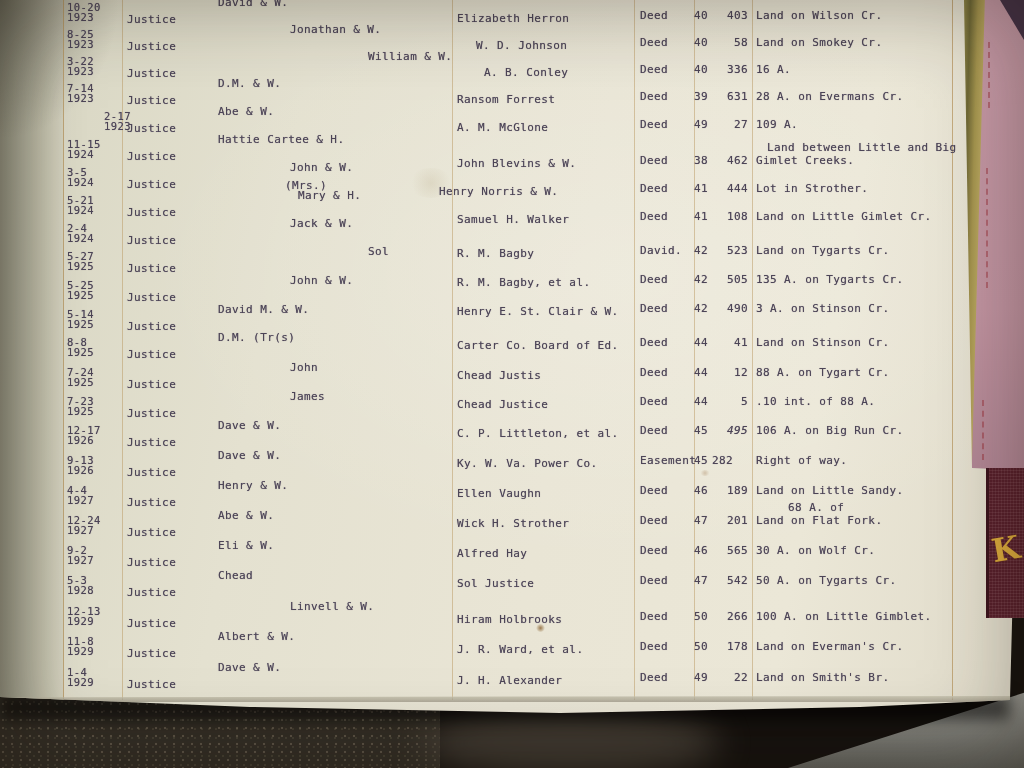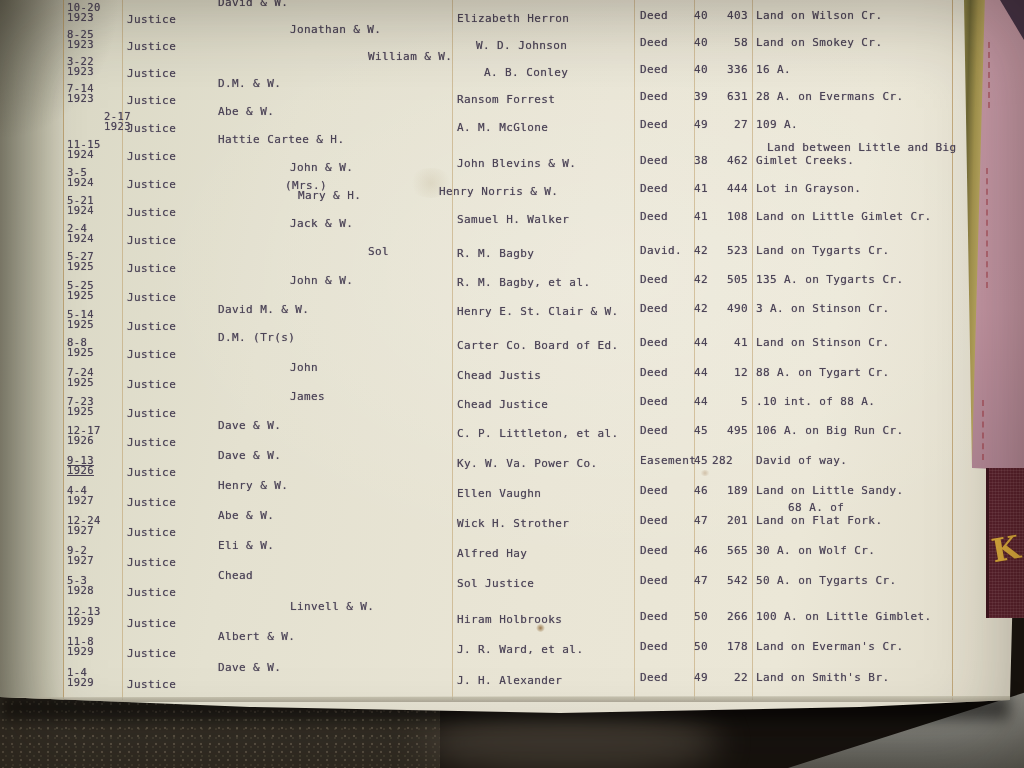--- a/index.html
+++ b/index.html
@@ -175,21 +175,21 @@
         </div>
         <div>
           <span class="t date" style="left: 67px; top: 166.568px;">3-5
 1924</span>
           <span class="t" style="left: 127px; top: 177.568px;">Justice</span>
           <span class="t" style="left: 290px; top: 160.568px;">John &amp; W.</span>
           <span class="t" style="left: 439px; top: 184.568px;">Henry Norris &amp; W.</span>
           <span class="t" style="left: 640px; top: 181.568px;">Deed</span>
           <span class="t" style="left: 680px; top: 181.568px; width: 28px; text-align: right;">41</span>
           <span class="t" style="left: 712px; top: 181.568px; width: 36px; text-align: right;">444</span>
-          <span class="t" style="left: 756px; top: 181.568px;">Lot in Grayson.</span>
+          <span class="t" style="left: 756px; top: 181.568px;">Lot in Strother.</span>
         </div>
         <div>
           <span class="t date" style="left: 67px; top: 194.612px;">5-21
 1924</span>
           <span class="t" style="left: 127px; top: 205.612px;">Justice</span>
           <span class="t" style="left: 285px; top: 178.612px;">(Mrs.)</span>
           <span class="t" style="left: 298px; top: 188.612px;">Mary &amp; H.</span>
           <span class="t" style="left: 457px; top: 212.612px;">Samuel H. Walker</span>
           <span class="t" style="left: 640px; top: 209.612px;">Deed</span>
           <span class="t" style="left: 680px; top: 209.612px; width: 28px; text-align: right;">41</span>
@@ -269,33 +269,33 @@
           <span class="t" style="left: 756px; top: 394.848px;">.10 int. of 88 A.</span>
         </div>
         <div>
           <span class="t date" style="left: 67px; top: 425.3px;">12-17
 1926</span>
           <span class="t" style="left: 127px; top: 436.3px;">Justice</span>
           <span class="t" style="left: 218px; top: 419.3px;">Dave &amp; W.</span>
           <span class="t" style="left: 457px; top: 427.3px;">C. P. Littleton, et al.</span>
           <span class="t" style="left: 640px; top: 424.3px;">Deed</span>
           <span class="t" style="left: 680px; top: 424.3px; width: 28px; text-align: right;">45</span>
-          <span class="t" style="left: 712px; top: 424.3px; width: 36px; text-align: right;">495</span>
+          <span class="t" style="left: 712px; top: 424.3px; width: 36px; text-align: right; font-style: italic;">495</span>
           <span class="t" style="left: 756px; top: 424.3px;">106 A. on Big Run Cr.</span>
         </div>
         <div>
-          <span class="t date" style="left: 67px; top: 454.928px; text-decoration: underline;">9-13
+          <span class="t date" style="left: 67px; top: 454.928px;">9-13
 1926</span>
           <span class="t" style="left: 127px; top: 465.928px;">Justice</span>
           <span class="t" style="left: 218px; top: 448.928px;">Dave &amp; W.</span>
           <span class="t" style="left: 457px; top: 456.928px;">Ky. W. Va. Power Co.</span>
           <span class="t" style="left: 640px; top: 454px;">Easement</span>
           <span class="t" style="left: 680px; top: 453.928px; width: 28px; text-align: right;">45</span>
           <span class="t" style="left: 712px; top: 453.928px; width: 36px; text-align: left;">282</span>
-          <span class="t" style="left: 756px; top: 453.928px;">David of way.</span>
+          <span class="t" style="left: 756px; top: 453.928px;">Right of way.</span>
         </div>
         <div>
           <span class="t date" style="left: 67px; top: 484.732px;">4-4
 1927</span>
           <span class="t" style="left: 127px; top: 495.732px;">Justice</span>
           <span class="t" style="left: 218px; top: 478.732px;">Henry &amp; W.</span>
           <span class="t" style="left: 457px; top: 486.732px;">Ellen Vaughn</span>
           <span class="t" style="left: 640px; top: 483.732px;">Deed</span>
           <span class="t" style="left: 680px; top: 483.732px; width: 28px; text-align: right;">46</span>
           <span class="t" style="left: 712px; top: 483.732px; width: 36px; text-align: right;">189</span>

